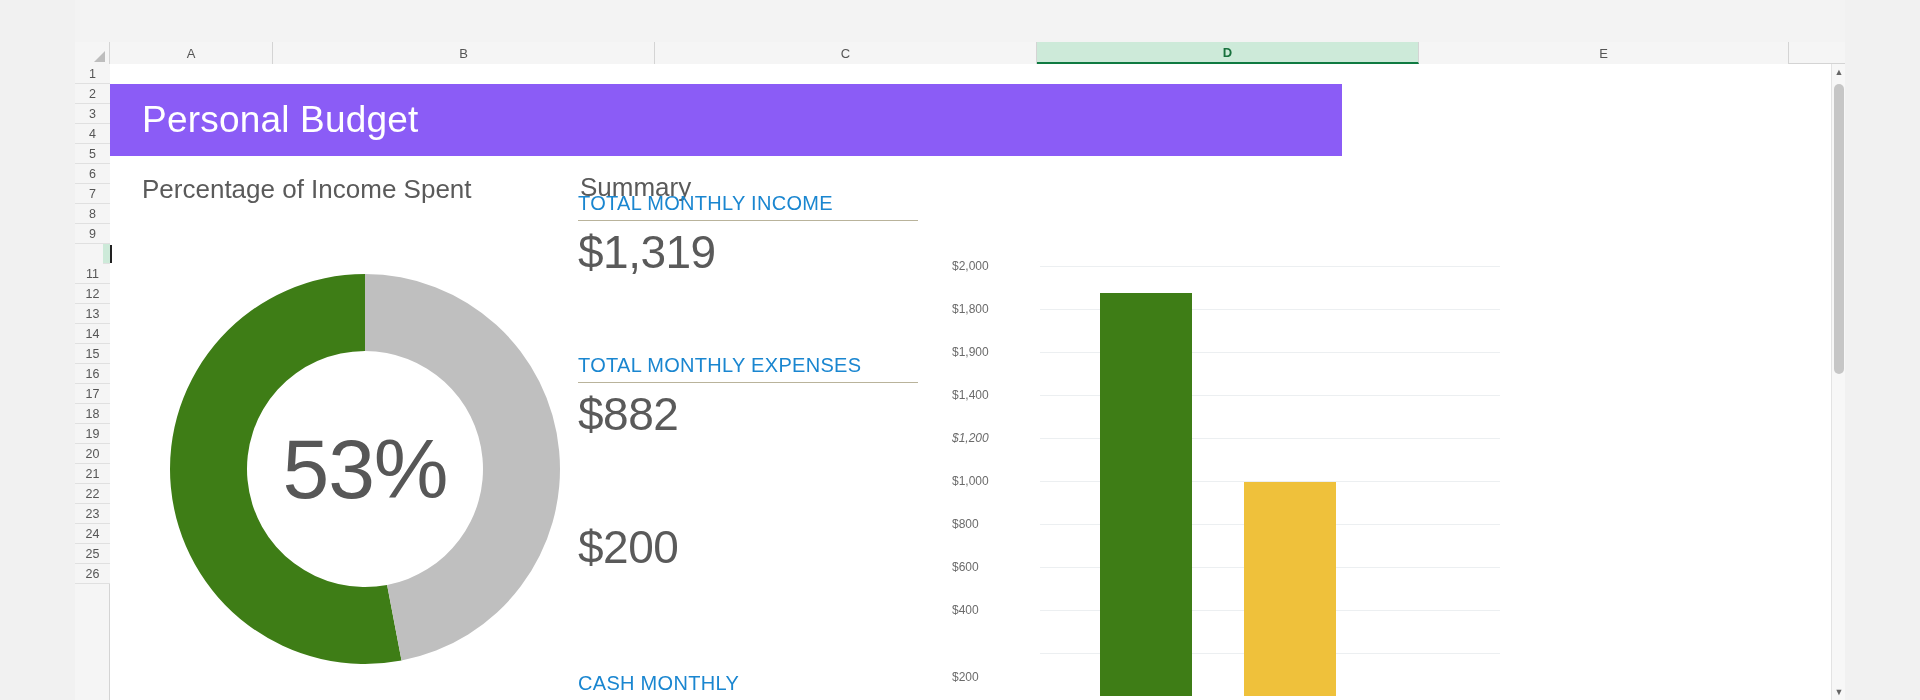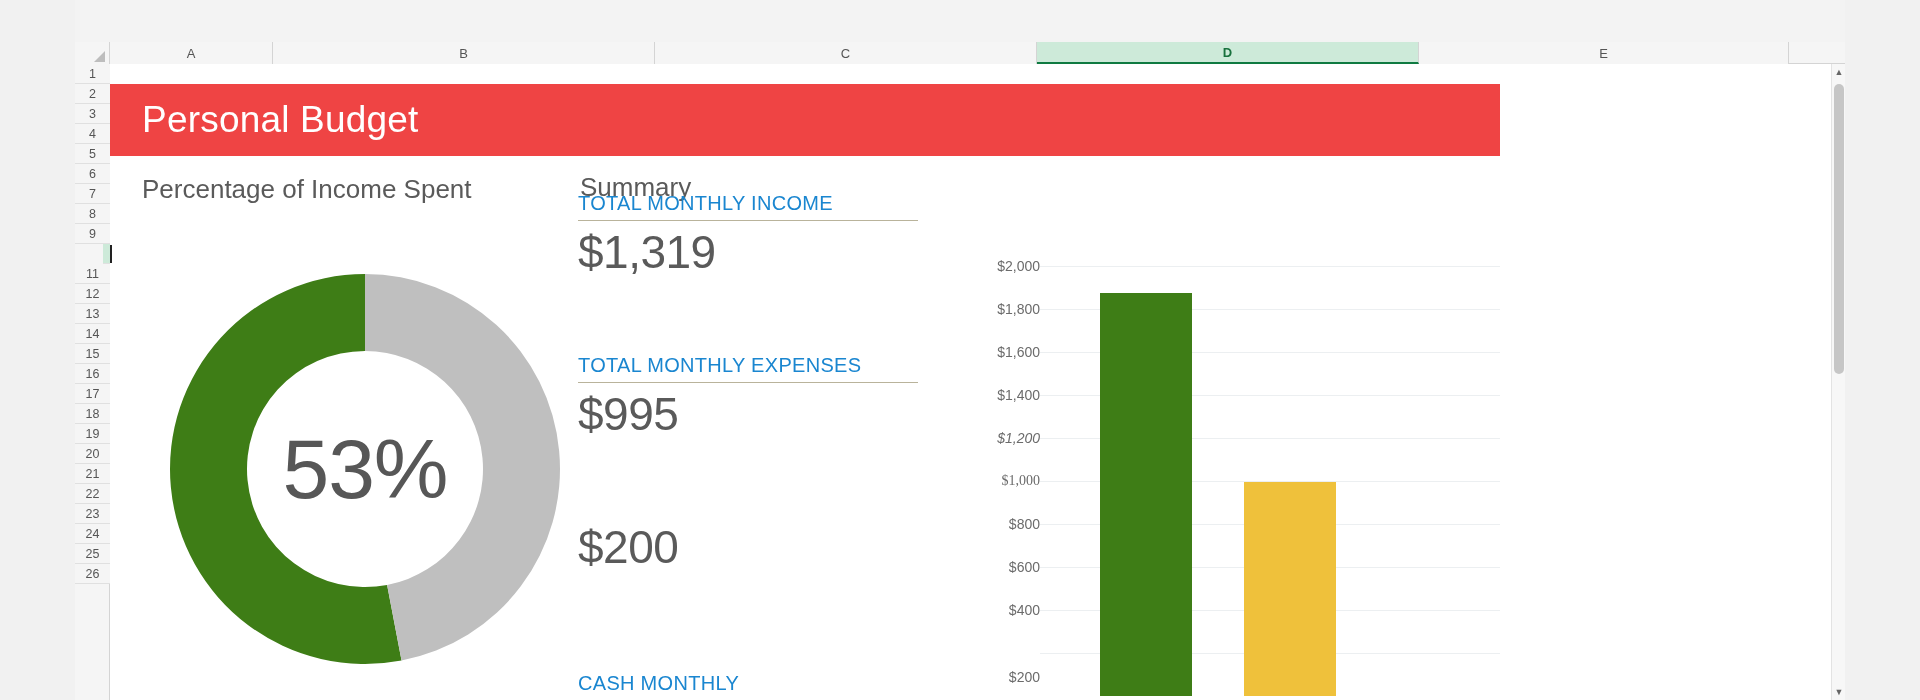--- a/index.html
+++ b/index.html
@@ -85,22 +85,22 @@
   .rowcell.sel { background:#cdead9; color:#18713d; font-weight:700; }
 
   
   .canvas { position:absolute; left:35px; top:22px; width:1712px; height:636px;
      background:#ffffff; overflow:hidden; }
 
   
   .cell-caret { position:absolute; width:2px; height:18px; background:#222; }
 
   
-  .banner { position:absolute; left:0; top:20px; width:1390px; height:72px;
-      background:#ef4444; display:flex; align-items:center; }
+  .banner { position:absolute; left:0; top:20px; width:1232px; height:72px;
+      background:#8b5cf6; display:flex; align-items:center; }
   .banner h1 { color:#ffffff; font-size:37px; font-weight:400; margin-left:32px;
       letter-spacing:.2px; font-family:"Liberation Sans", sans-serif; }
 
   .sect-title { position:absolute; font-size:26px; color:#5a5a5a; font-weight:400; }
 
   
   .donut-box { position:absolute; left:20px; top:170px; width:470px; height:470px; }
   .donut-label {
     position:absolute; left:0; top:0; width:470px; height:470px;
     display:flex; align-items:center; justify-content:center;
@@ -110,22 +110,22 @@
   
   .sum-item { position:absolute; width:340px; }
   .sum-label { font-size:20px; color:#1a86d0; letter-spacing:.3px;
      padding-bottom:5px; border-bottom:1.5px solid #b9b39b; }
   .sum-value { font-size:46px; color:#5a5a5a; font-weight:400; margin-top:4px;
      letter-spacing:-.5px; }
 
   
   .chart { position:absolute; left:840px; top:150px; width:560px; height:510px; }
   .gridline { position:absolute; left:90px; height:1px; background:#eceff1; width:460px;}
-  .ytick { position:absolute; right:0; width:88px; text-align:right;
-     font-size:14px; color:#6b6b6b; transform:translateY(-50%); }
+  .ytick { position:absolute; right:0; width:88px; text-align:left;
+     font-size:12px; color:#6b6b6b; transform:translateY(-50%); }
   .bar { position:absolute; bottom:0; }
 
   .scroll-track { position:absolute; right:0; top:22px; width:14px; height:636px;
       background:#f7f7f7; border-left:1px solid #e3e3e3;}
   .scroll-thumb { position:absolute; left:2px; width:10px; background:#c6c6c6;
       border-radius:5px; }
   .scroll-arrow { position:absolute; left:0; width:14px; height:16px;
       display:flex;align-items:center;justify-content:center;font-size:9px;color:#666;}
 </style>
 </head>
@@ -202,21 +202,21 @@
         <div class="donut-label">53%</div>
       </div>
 
       <div id="summary">
           <div class="sum-item" style="left: 468px; top: 128px;">
             <div class="sum-label">TOTAL MONTHLY INCOME</div>
             <div class="sum-value">$1,319</div>
           </div>
           <div class="sum-item" style="left: 468px; top: 290px;">
             <div class="sum-label">TOTAL MONTHLY EXPENSES</div>
-            <div class="sum-value">$995</div>
+            <div class="sum-value">$882</div>
           </div>
           <div class="sum-item" style="left: 468px; top: 452px;">
             <div class="sum-value">$200</div>
           </div>
           <div class="sum-item" style="left: 468px; top: 608px;">
             <div class="sum-label">CASH MONTHLY</div>
             <div class="sum-value"></div>
           </div>
         </div>
 
@@ -229,24 +229,24 @@
             <div class="gridline" style="top: 224px;"></div>
             <div class="gridline" style="top: 267px;"></div>
             <div class="gridline" style="top: 310px;"></div>
             <div class="gridline" style="top: 353px;"></div>
             <div class="gridline" style="top: 396px;"></div>
             <div class="gridline" style="top: 439px;"></div>
           </div>
         <div id="yticks">
             <div class="ytick" style="top: 52px; right: 470px;">$2,000</div>
             <div class="ytick" style="top: 95px; right: 470px;">$1,800</div>
-            <div class="ytick" style="top: 138px; right: 470px;">$1,600</div>
+            <div class="ytick" style="top: 138px; right: 470px;">$1,900</div>
             <div class="ytick" style="top: 181px; right: 470px;">$1,400</div>
             <div class="ytick" style="top: 224px; right: 470px; font-style: italic;">$1,200</div>
-            <div class="ytick" style="top: 267px; right: 470px; font-family: Liberation Serif, serif;">$1,000</div>
+            <div class="ytick" style="top: 267px; right: 470px;">$1,000</div>
             <div class="ytick" style="top: 310px; right: 470px;">$800</div>
             <div class="ytick" style="top: 353px; right: 470px;">$600</div>
             <div class="ytick" style="top: 396px; right: 470px;">$400</div>
             <div class="ytick" style="top: 463px; right: 470px;">$200</div>
           </div>
         <div id="bars">
             <div class="bar" style="left: 150px; width: 92px; height: 403.125px; top: 78.875px; background: rgb(62, 125, 22); position: absolute;"></div>
             <div class="bar" style="left: 294px; width: 92px; height: 213.925px; top: 268.075px; background: rgb(239, 193, 59); position: absolute;"></div>
           </div>
       </div>

